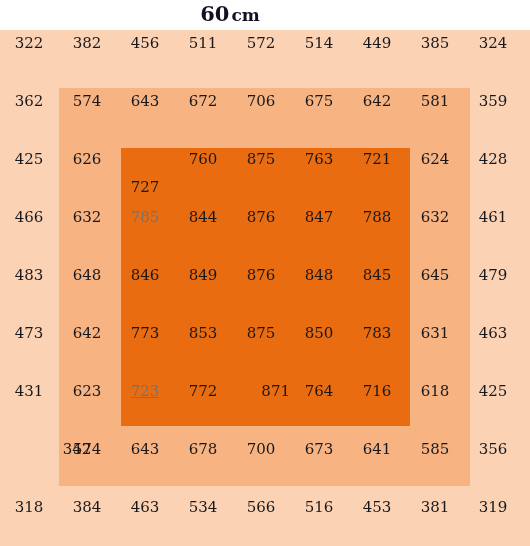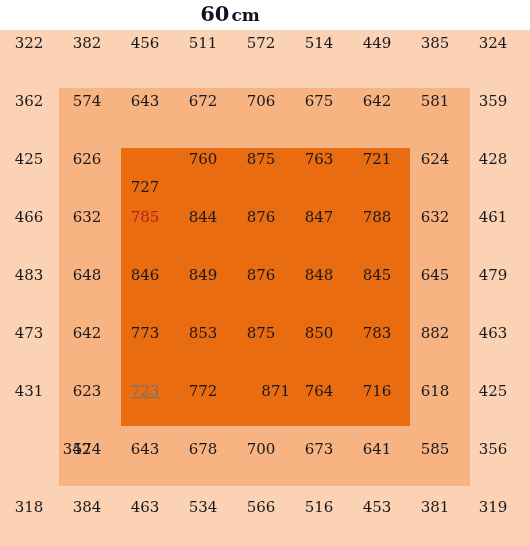--- a/index.html
+++ b/index.html
@@ -107,21 +107,21 @@
       <div class="cell" style="left: 58px; top: 129px; color: rgb(24, 24, 28);">626</div>
       <div class="cell" style="left: 116px; top: 129px; color: rgb(24, 24, 28); margin-top: 28px;">727</div>
       <div class="cell" style="left: 174px; top: 129px; color: rgb(24, 24, 28);">760</div>
       <div class="cell" style="left: 232px; top: 129px; color: rgb(24, 24, 28);">875</div>
       <div class="cell" style="left: 290px; top: 129px; color: rgb(24, 24, 28);">763</div>
       <div class="cell" style="left: 348px; top: 129px; color: rgb(24, 24, 28);">721</div>
       <div class="cell" style="left: 406px; top: 129px; color: rgb(24, 24, 28);">624</div>
       <div class="cell" style="left: 464px; top: 129px; color: rgb(24, 24, 28);">428</div>
       <div class="cell" style="left: 0px; top: 187px; color: rgb(24, 24, 28);">466</div>
       <div class="cell" style="left: 58px; top: 187px; color: rgb(24, 24, 28);">632</div>
-      <div class="cell" style="left: 116px; top: 187px; color: #b91c1c;">785</div>
+      <div class="cell" style="left: 116px; top: 187px; color: #737373;">785</div>
       <div class="cell" style="left: 174px; top: 187px; color: rgb(24, 24, 28);">844</div>
       <div class="cell" style="left: 232px; top: 187px; color: rgb(24, 24, 28);">876</div>
       <div class="cell" style="left: 290px; top: 187px; color: rgb(24, 24, 28);">847</div>
       <div class="cell" style="left: 348px; top: 187px; color: rgb(24, 24, 28);">788</div>
       <div class="cell" style="left: 406px; top: 187px; color: rgb(24, 24, 28);">632</div>
       <div class="cell" style="left: 464px; top: 187px; color: rgb(24, 24, 28);">461</div>
       <div class="cell" style="left: 0px; top: 245px; color: rgb(24, 24, 28);">483</div>
       <div class="cell" style="left: 58px; top: 245px; color: rgb(24, 24, 28);">648</div>
       <div class="cell" style="left: 116px; top: 245px; color: rgb(24, 24, 28);">846</div>
       <div class="cell" style="left: 174px; top: 245px; color: rgb(24, 24, 28);">849</div>
@@ -130,21 +130,21 @@
       <div class="cell" style="left: 348px; top: 245px; color: rgb(24, 24, 28);">845</div>
       <div class="cell" style="left: 406px; top: 245px; color: rgb(24, 24, 28);">645</div>
       <div class="cell" style="left: 464px; top: 245px; color: rgb(24, 24, 28);">479</div>
       <div class="cell" style="left: 0px; top: 303px; color: rgb(24, 24, 28);">473</div>
       <div class="cell" style="left: 58px; top: 303px; color: rgb(24, 24, 28);">642</div>
       <div class="cell" style="left: 116px; top: 303px; color: rgb(24, 24, 28);">773</div>
       <div class="cell" style="left: 174px; top: 303px; color: rgb(24, 24, 28);">853</div>
       <div class="cell" style="left: 232px; top: 303px; color: rgb(24, 24, 28);">875</div>
       <div class="cell" style="left: 290px; top: 303px; color: rgb(24, 24, 28);">850</div>
       <div class="cell" style="left: 348px; top: 303px; color: rgb(24, 24, 28);">783</div>
-      <div class="cell" style="left: 406px; top: 303px; color: rgb(24, 24, 28);">882</div>
+      <div class="cell" style="left: 406px; top: 303px; color: rgb(24, 24, 28);">631</div>
       <div class="cell" style="left: 464px; top: 303px; color: rgb(24, 24, 28);">463</div>
       <div class="cell" style="left: 0px; top: 361px; color: rgb(24, 24, 28);">431</div>
       <div class="cell" style="left: 58px; top: 361px; color: rgb(24, 24, 28);">623</div>
       <div class="cell" style="left: 116px; top: 361px; color: #737373; text-decoration: underline;">723</div>
       <div class="cell" style="left: 174px; top: 361px; color: rgb(24, 24, 28);">772</div>
       <div class="cell" style="left: 232px; top: 361px; color: rgb(24, 24, 28); text-align: right;">871</div>
       <div class="cell" style="left: 290px; top: 361px; color: rgb(24, 24, 28);">764</div>
       <div class="cell" style="left: 348px; top: 361px; color: rgb(24, 24, 28);">716</div>
       <div class="cell" style="left: 406px; top: 361px; color: rgb(24, 24, 28);">618</div>
       <div class="cell" style="left: 464px; top: 361px; color: rgb(24, 24, 28);">425</div>

